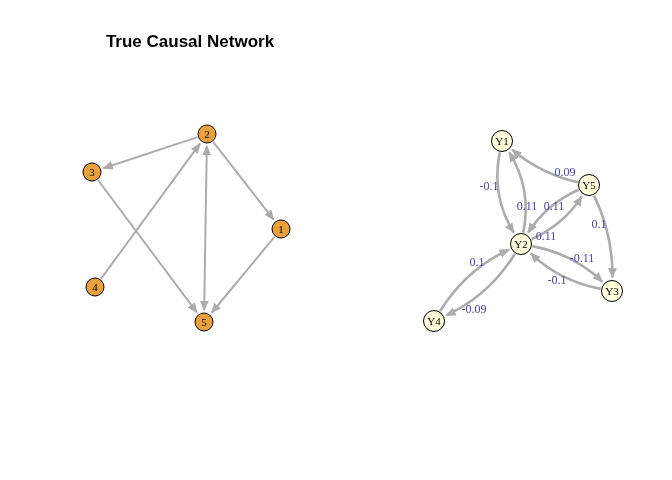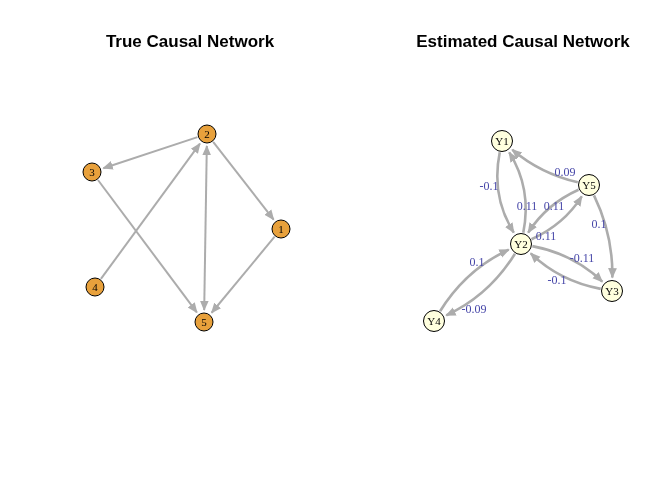--- a/index.html
+++ b/index.html
@@ -13,21 +13,20 @@
   }
   .title-true{left:190px;}
   .title-est{left:523px;}
   svg.graph{position:absolute;left:0;top:0;}
 </style>
 </head>
 <body>
 
 <div class="canvas">
   <div class="plot-title title-true">True Causal Network</div>
-  <div class="plot-title title-est">Estimated Causal Network</div>
 
   <svg class="graph" id="graph-svg" width="672" height="480" viewBox="0 0 672 480">
     <defs>
       <marker id="arrow" markerUnits="userSpaceOnUse" markerWidth="11" markerHeight="11" viewBox="0 0 10 10" refX="8.5" refY="5" orient="auto-start-reverse">
         <path d="M0,1 L9.5,5 L0,9 Z" fill="#ACACAC"></path>
       </marker>
     </defs>
   <g>
         <path d="M 197.50494278438978 137.13749716689728 Q 149.5 153 103.39406865873225 168.23500339972327" fill="none" stroke="#ACACAC" stroke-width="2" marker-end="url(#arrow)"></path>
         <path d="M 213.14515361098145 141.88904855463835 Q 244 181.5 273.62581566682223 219.53314173443397" fill="none" stroke="#ACACAC" stroke-width="2" marker-end="url(#arrow)"></path>

